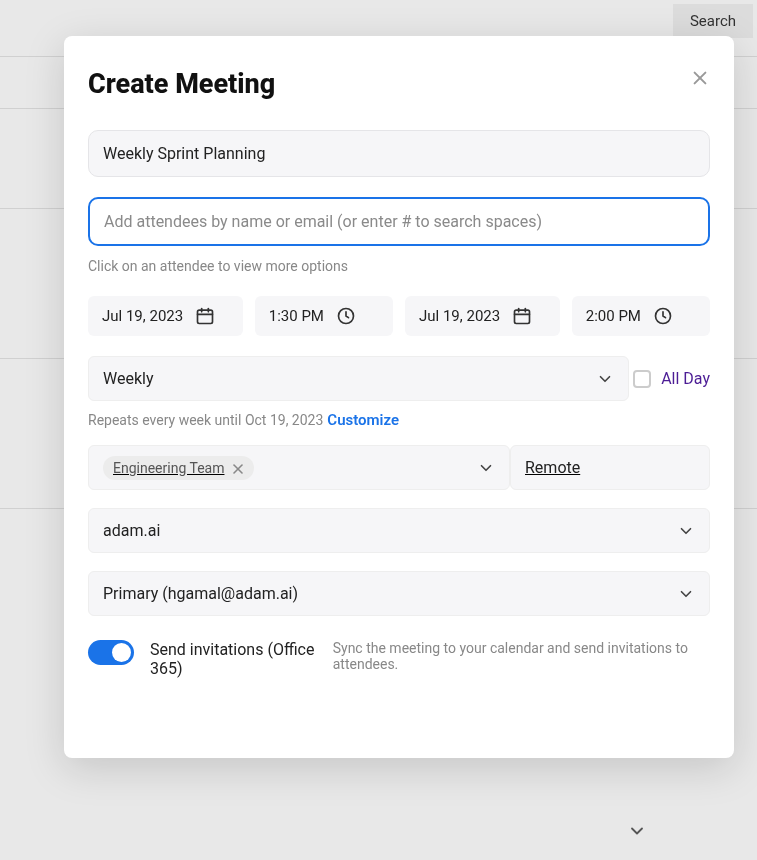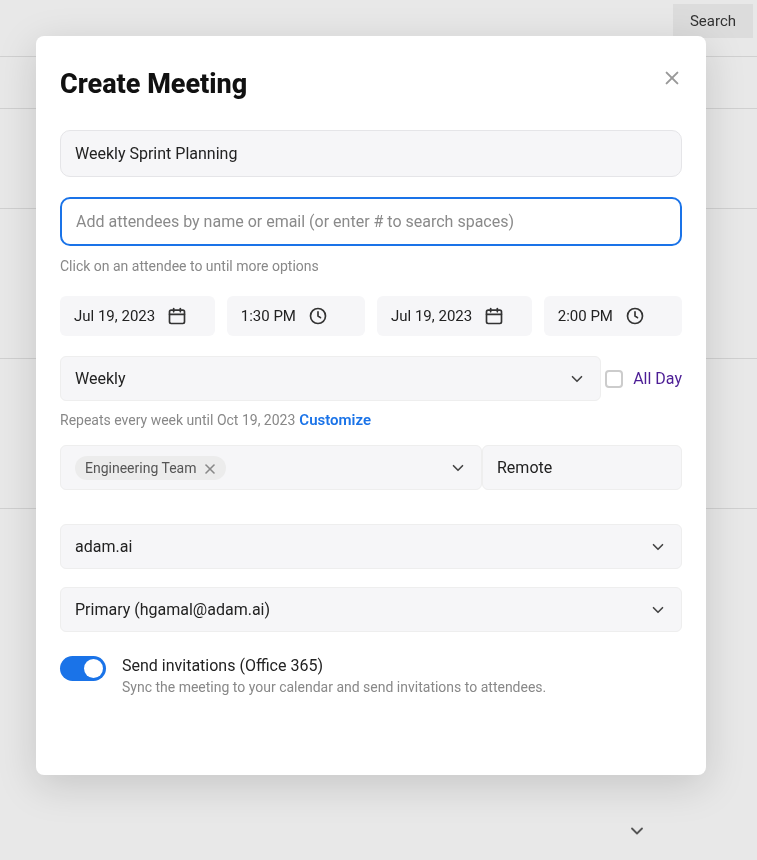--- a/index.html
+++ b/index.html
@@ -37,21 +37,21 @@
     .bg-line {
       position: absolute;
       left: 0;
       right: 0;
       height: 1px;
       background: #d0d0d0;
     }
     .modal {
       position: absolute;
       top: 36px;
-      left: 36px;
+      left: 64px;
       width: 670px;
       background: #ffffff;
       border-radius: 8px;
       box-shadow: 0 10px 40px rgba(0,0,0,0.15);
       padding: 32px 24px 24px 24px;
     }
     .modal-header {
       display: flex;
       justify-content: space-between;
       align-items: flex-start;
@@ -167,21 +167,22 @@
       color: #888;
     }
     .customize-link {
       font-size: 15px;
       font-weight: 600;
       color: #1a73e8;
       cursor: pointer;
     }
     .two-col {
       display: flex;
-      margin-bottom: 34px;
+      margin-bottom: 18px;
+      text-decoration: underline;
     }
     .tag {
       display: inline-flex;
       align-items: center;
       gap: 8px;
       background: #ececec;
       border-radius: 14px;
       padding: 4px 10px;
       font-size: 14px;
       color: #555;
@@ -244,21 +245,21 @@
       position: absolute;
       right: 3px;
       top: 3px;
       width: 19px;
       height: 19px;
       background: #fff;
       border-radius: 50%;
     }
     .toggle-content {
       display: flex;
-      flex-direction: column;
+      flex-direction: row;
       gap: 4px;
     }
     .toggle-title {
       font-size: 16px;
       color: #222;
     }
     .toggle-desc {
       font-size: 14px;
       color: #888;
     }
@@ -315,21 +316,21 @@
           <line x1="4" y1="4" x2="16" y2="16"></line>
           <line x1="16" y1="4" x2="4" y2="16"></line>
         </svg>
     </div>
   </div>
 
   <input class="field name-field" value="Weekly Sprint Planning" style="">
 
   <input class="field attendees-field" placeholder="Add attendees by name or email (or enter # to search spaces)" style="">
 
-  <div class="helper-text">Click on an attendee to until more options</div>
+  <div class="helper-text">Click on an attendee to view more options</div>
 
   <div class="datetime-row">
     <div class="dt-box dt-date">
       <span>Jul 19, 2023</span>
       <span class="dt-icon">
         <svg viewBox="0 0 24 24" fill="none" stroke="currentColor" stroke-width="2" stroke-linecap="round" stroke-linejoin="round">
             <rect x="3" y="5" width="18" height="16" rx="2"></rect>
             <line x1="3" y1="10" x2="21" y2="10"></line>
             <line x1="8" y1="3" x2="8" y2="7"></line>
             <line x1="16" y1="3" x2="16" y2="7"></line>

